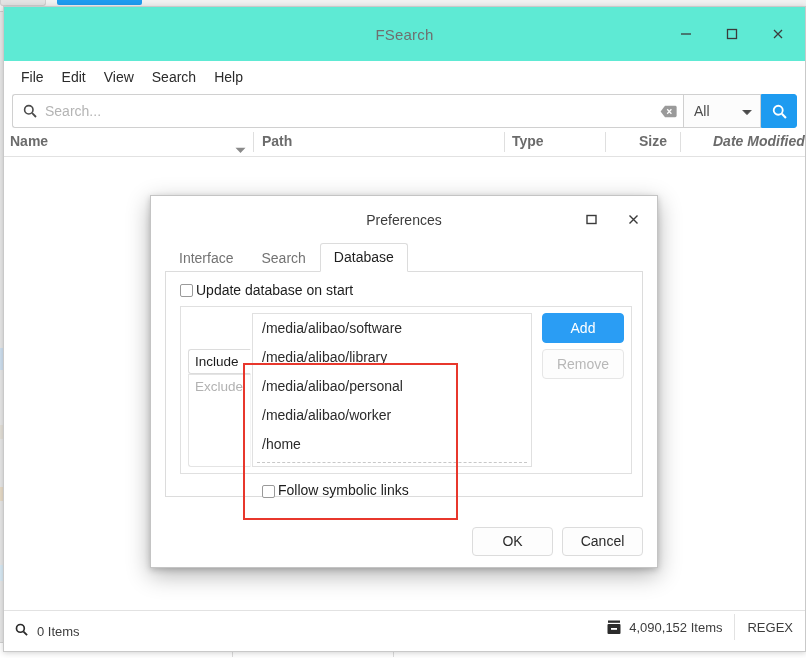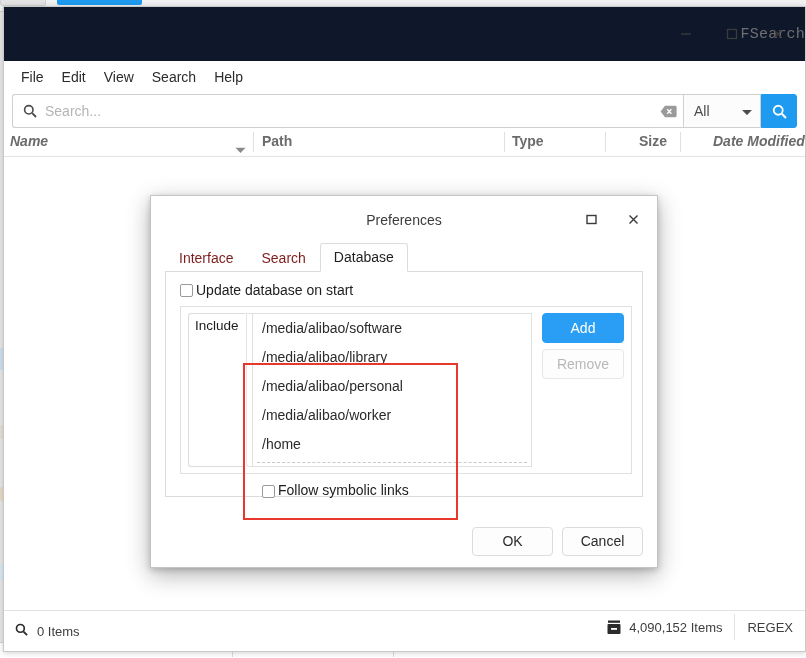--- a/index.html
+++ b/index.html
@@ -47,22 +47,22 @@
     position: absolute; left: 3px; top: 6px;
     width: 803px; height: 646px;
     background: #ffffff;
     border: 1px solid #c9c9c9;
     box-shadow: 0 1px 6px rgba(0,0,0,0.18);
     display: flex; flex-direction: column;
   }
 
   .titlebar {
     height: 54px; position: relative; flex: 0 0 auto;
-    background: #0f172a;
-    display: flex; align-items: center; justify-content: flex-end; font-family: Liberation Mono, monospace;
+    background: #5eead4;
+    display: flex; align-items: center; justify-content: center;
   }
   .titlebar .title {
     font-size: 15px; color: #6f6f6f; letter-spacing: .2px;
   }
   .winbtns { position: absolute; right: 4px; top: 0; height: 54px; display: flex; align-items: center; }
   .winbtn {
     width: 46px; height: 46px; display: flex; align-items: center; justify-content: center;
     color: #3b3b3b; cursor: default;
   }
   .winbtn svg { display: block; }
@@ -140,21 +140,21 @@
     display: flex; align-items: center; justify-content: center;
   }
   .p-title { font-size: 14px; color: #3c3c3c; }
   .p-winbtns { position: absolute; right: 3px; top: 0; height: 47px; display: flex; align-items: center; }
   .p-winbtn { width: 42px; height: 40px; display: flex; align-items: center; justify-content: center; color: #3b3b3b; }
 
   .p-body { flex: 1 1 auto; padding: 0 14px 0 14px; position: relative; }
 
   .tabstrip { display: flex; align-items: flex-end; height: 28px; position: relative; }
   .tab {
-    font-size: 14px; padding: 5px 13px 6px 13px; color: #7f1d1d;
+    font-size: 14px; padding: 5px 13px 6px 13px; color: #737373;
     border: 1px solid transparent; border-bottom: none; position: relative; top: 1px;
   }
   .tab.active {
     color: #1f1f1f; background: #ffffff;
     border: 1px solid #dcdcdc; border-bottom: 1px solid #ffffff;
     border-radius: 3px 3px 0 0; z-index: 3;
   }
 
   .tabpanel {
     border: 1px solid #dcdcdc; background: #ffffff;
@@ -165,21 +165,21 @@
   .cbox {
     width: 13px; height: 13px; border: 1px solid #9a9a9a; background: #fff;
     border-radius: 2px; flex: 0 0 auto;
   }
   .chk-label { font-size: 14px; color: #1c1c1c; }
 
   .incl-frame {
     margin-top: 8px; border: 1px solid #e0e0e0; height: 168px;
     display: flex; padding: 6px 7px 6px 7px; position: relative;
   }
-  .vtabs { width: 63px; flex: 0 0 auto; display: flex; flex-direction: row; }
+  .vtabs { width: 63px; flex: 0 0 auto; display: flex; flex-direction: column; margin-top: 36px; }
   .vtab {
     font-size: 13.5px; padding: 4px 6px; text-align: left;
     border: 1px solid transparent; color: #b2b2b2; position: relative;
   }
   .vtab.active {
     color: #1c1c1c; background: #fff; border: 1px solid #dcdcdc;
     border-right-color: #fff; border-radius: 3px 0 0 3px; z-index: 3;
   }
   .vtab.inactive-box {
     border: 1px solid #e4e4e4; border-right-color: #f5f5f5;
@@ -319,21 +319,21 @@
     </div>
     <div class="gobtn">
       <svg width="15" height="15" viewBox="0 0 14 14">
           <circle cx="5.8" cy="5.8" r="4.2" fill="none" stroke="#ffffff" stroke-width="1.7"></circle>
           <path d="M9.2 9.2L13 13" stroke="#ffffff" stroke-width="2"></path>
         </svg>
     </div>
   </div>
 
   <div class="colhdr">
-    <div class="col" style="left:6px;font-style:italic;">Name</div>
+    <div class="col" style="left:6px;">Name</div>
     <div class="sortarrow" style="left:231px;">
       <svg width="11" height="7" viewBox="0 0 11 7">
           <path d="M0.5 0.8L5.5 6L10.5 0.8Z" fill="#8a8a8a"></path>
         </svg>
     </div>
     <div class="colsep" style="left:249px;"></div>
     <div class="col" style="left:258px;">Path</div>
     <div class="colsep" style="left:500px;"></div>
     <div class="col" style="left:508px;">Type</div>
     <div class="colsep" style="left:601px;"></div>

